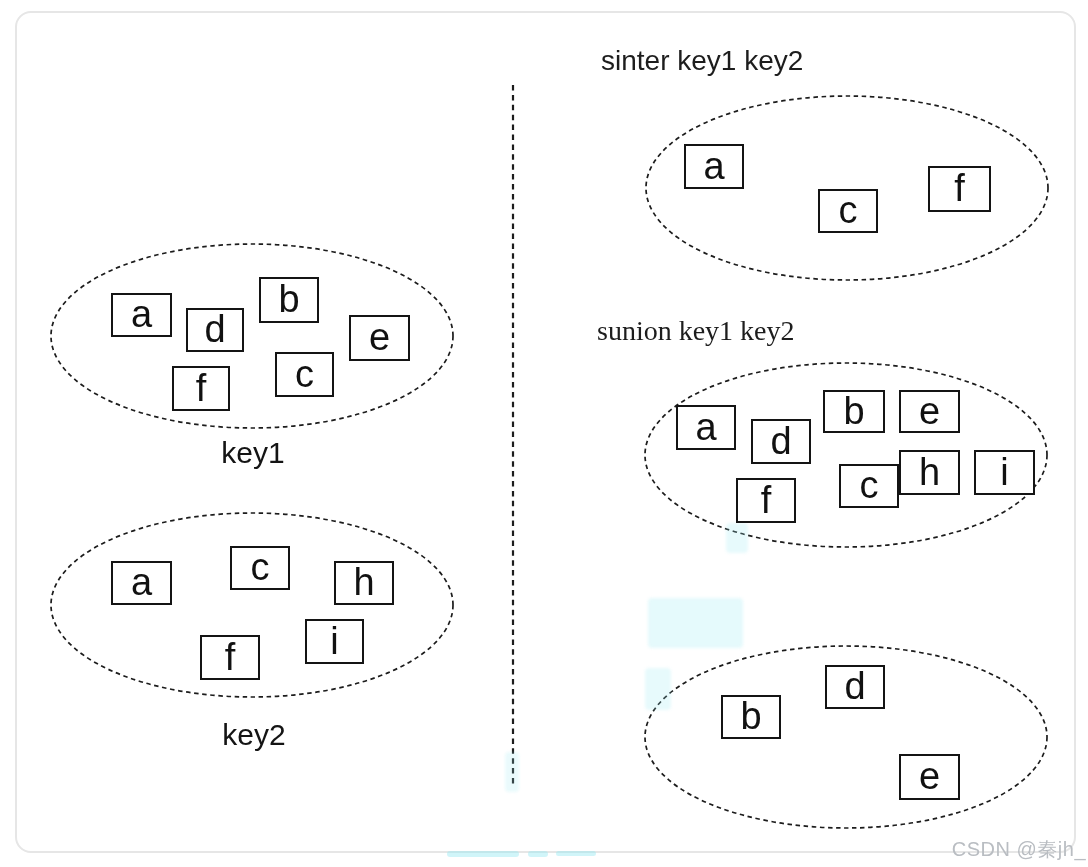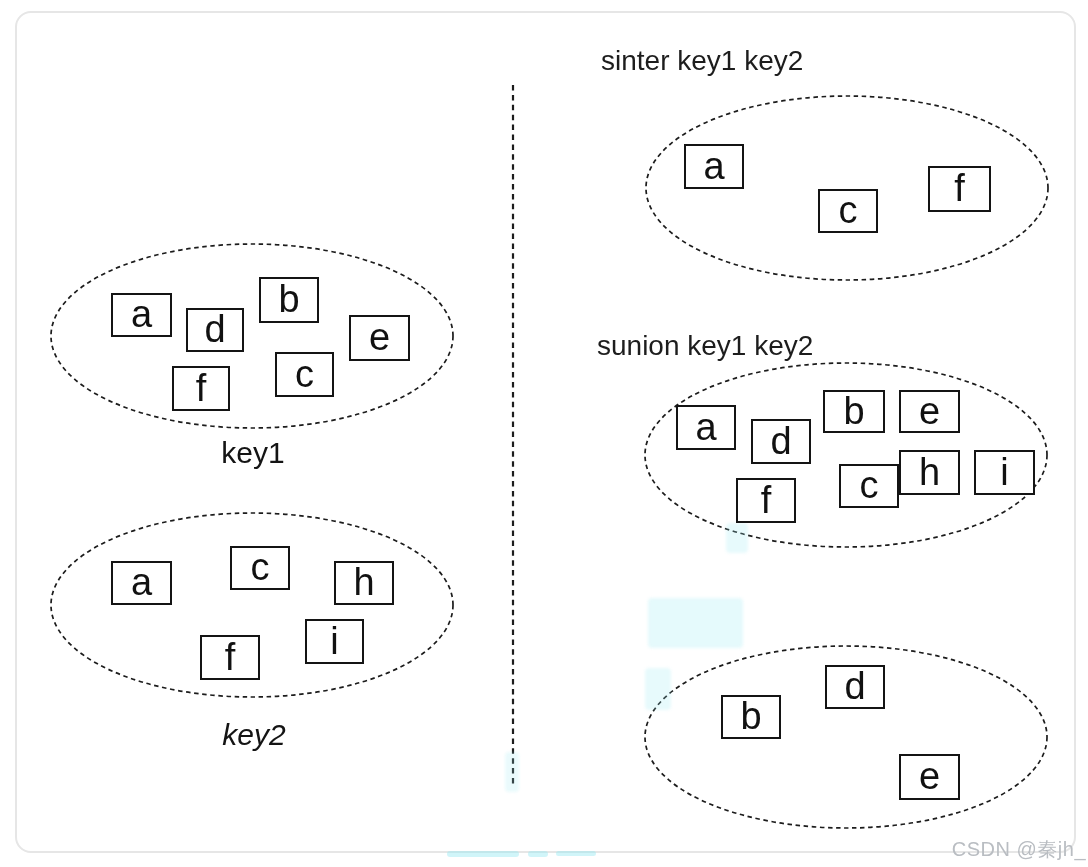--- a/index.html
+++ b/index.html
@@ -131,21 +131,21 @@
     </div>
     <div class="el-box" style="left: 349px; top: 315px; width: 61px; height: 46px;">
       <span>e</span>
     </div>
     <div class="el-box" style="left: 172px; top: 366px; width: 58px; height: 45px;">
       <span>f</span>
     </div>
     <div class="el-box" style="left: 275px; top: 352px; width: 59px; height: 45px;">
       <span>c</span>
     </div>
-    <div class="set-label" style="left: 254px; top: 718px; font-style: italic;">key2</div>
+    <div class="set-label" style="left: 254px; top: 718px;">key2</div>
     <div class="el-box" style="left: 111px; top: 561px; width: 61px; height: 44px;">
       <span>a</span>
     </div>
     <div class="el-box" style="left: 230px; top: 546px; width: 60px; height: 44px;">
       <span>c</span>
     </div>
     <div class="el-box" style="left: 334px; top: 561px; width: 60px; height: 44px;">
       <span>h</span>
     </div>
     <div class="el-box" style="left: 200px; top: 635px; width: 60px; height: 45px;">
@@ -157,21 +157,21 @@
     <div class="cmd-title" style="left: 601px; top: 45px;">sinter key1 key2</div>
     <div class="el-box" style="left: 684px; top: 144px; width: 60px; height: 45px;">
       <span>a</span>
     </div>
     <div class="el-box" style="left: 818px; top: 189px; width: 60px; height: 44px;">
       <span>c</span>
     </div>
     <div class="el-box" style="left: 928px; top: 166px; width: 63px; height: 46px;">
       <span>f</span>
     </div>
-    <div class="cmd-title" style="left: 597px; top: 330px;">sunion key1 key2</div>
+    <div class="cmd-title" style="left: 597px; top: 315px; font-family: Liberation Serif, serif;">sunion key1 key2</div>
     <div class="el-box" style="left: 676px; top: 405px; width: 60px; height: 45px;">
       <span>a</span>
     </div>
     <div class="el-box" style="left: 751px; top: 419px; width: 60px; height: 45px;">
       <span>d</span>
     </div>
     <div class="el-box" style="left: 823px; top: 390px; width: 62px; height: 43px;">
       <span>b</span>
     </div>
     <div class="el-box" style="left: 899px; top: 390px; width: 61px; height: 43px;">

